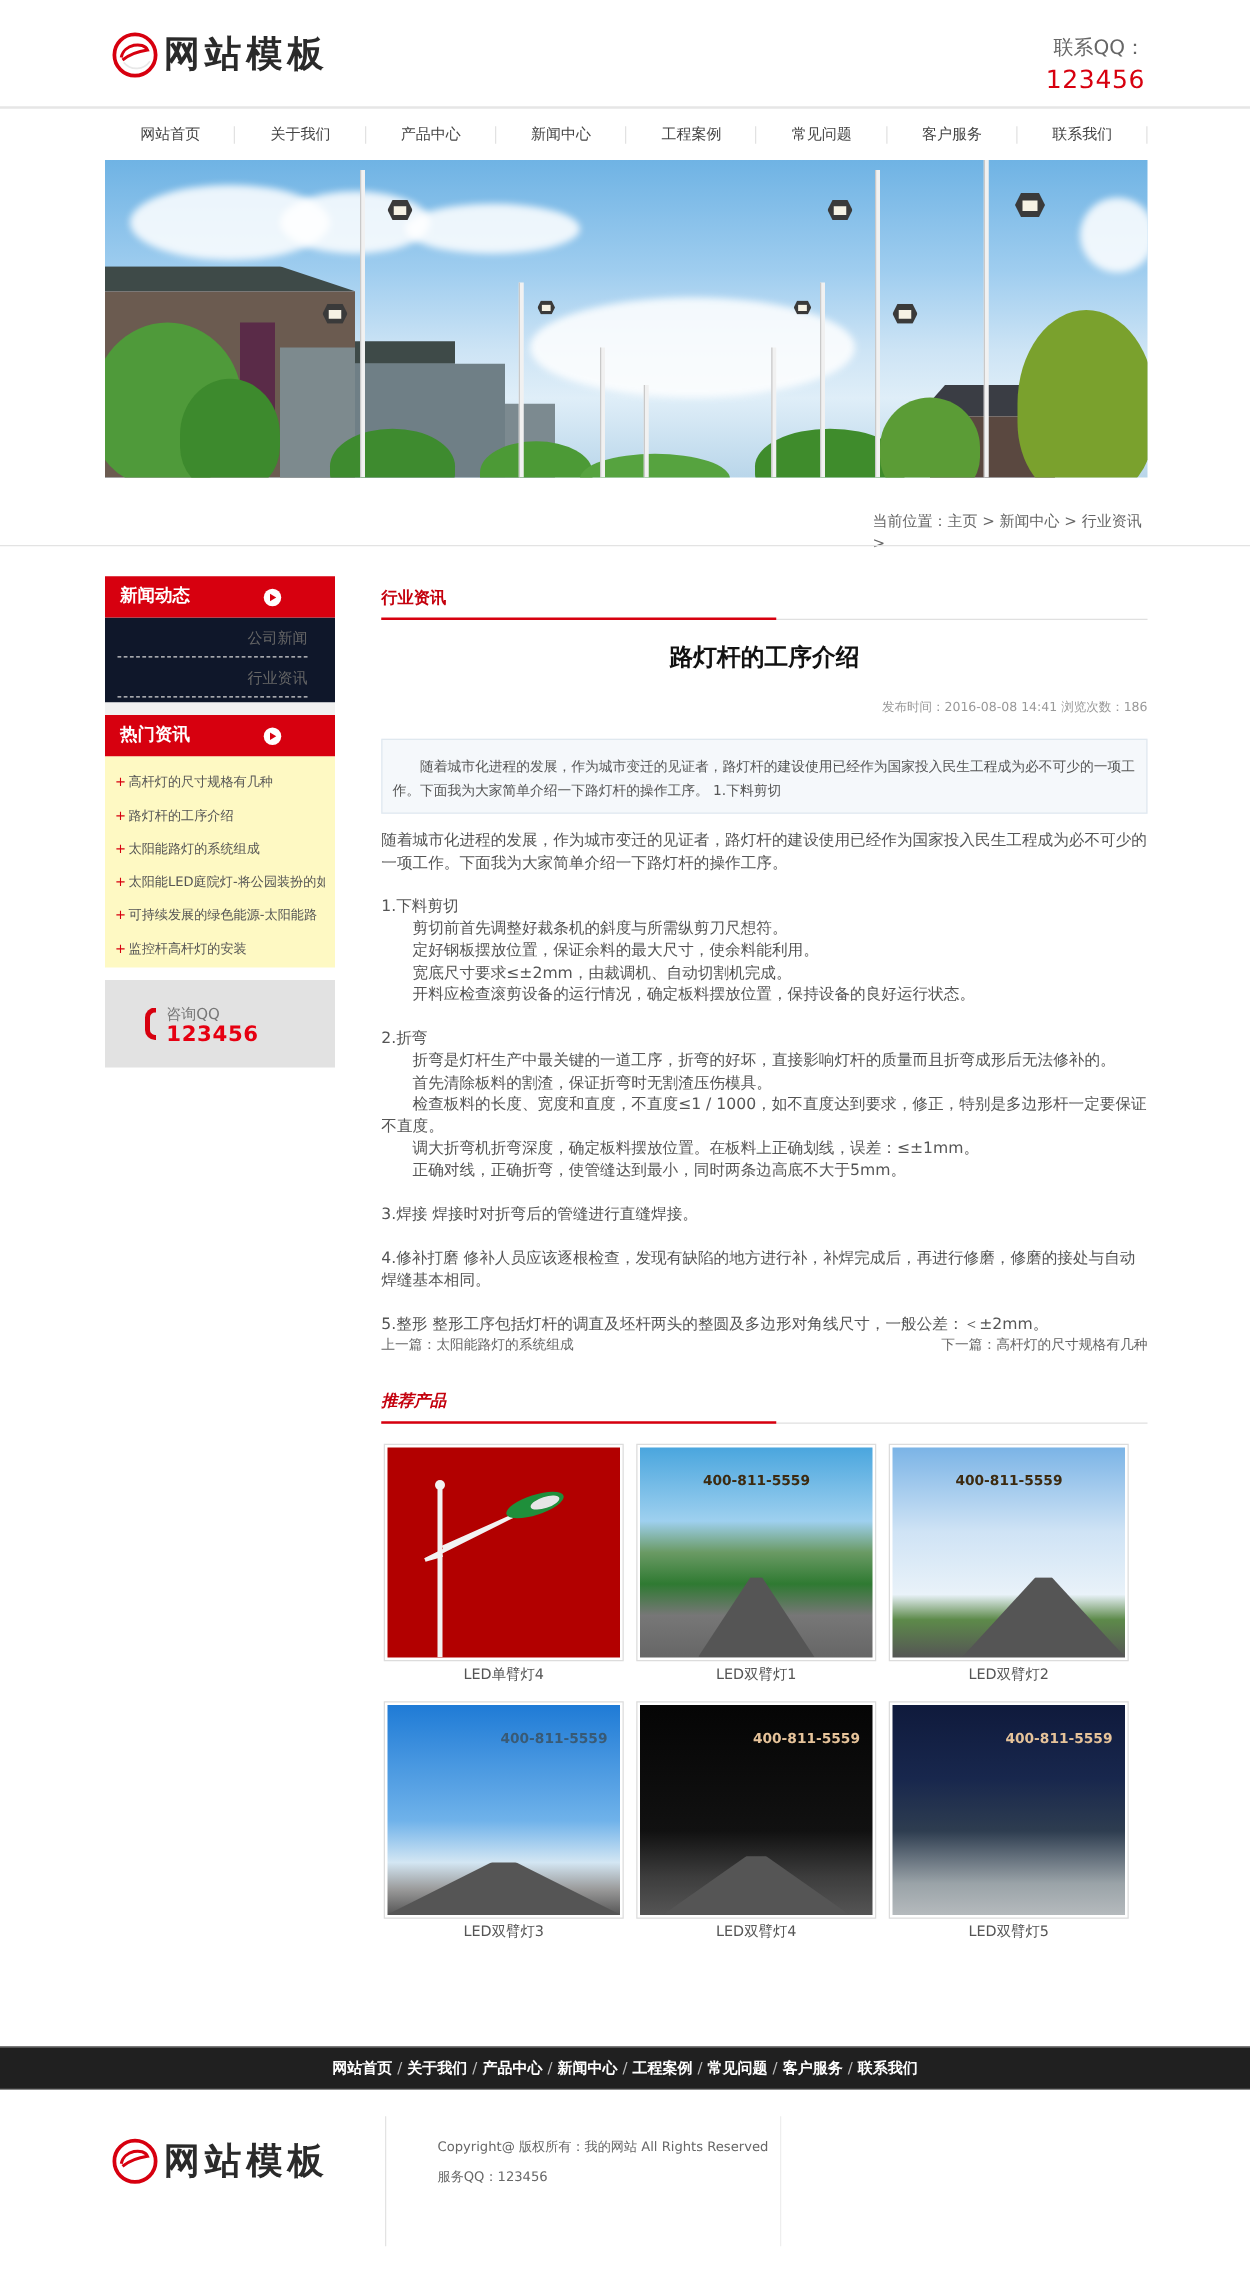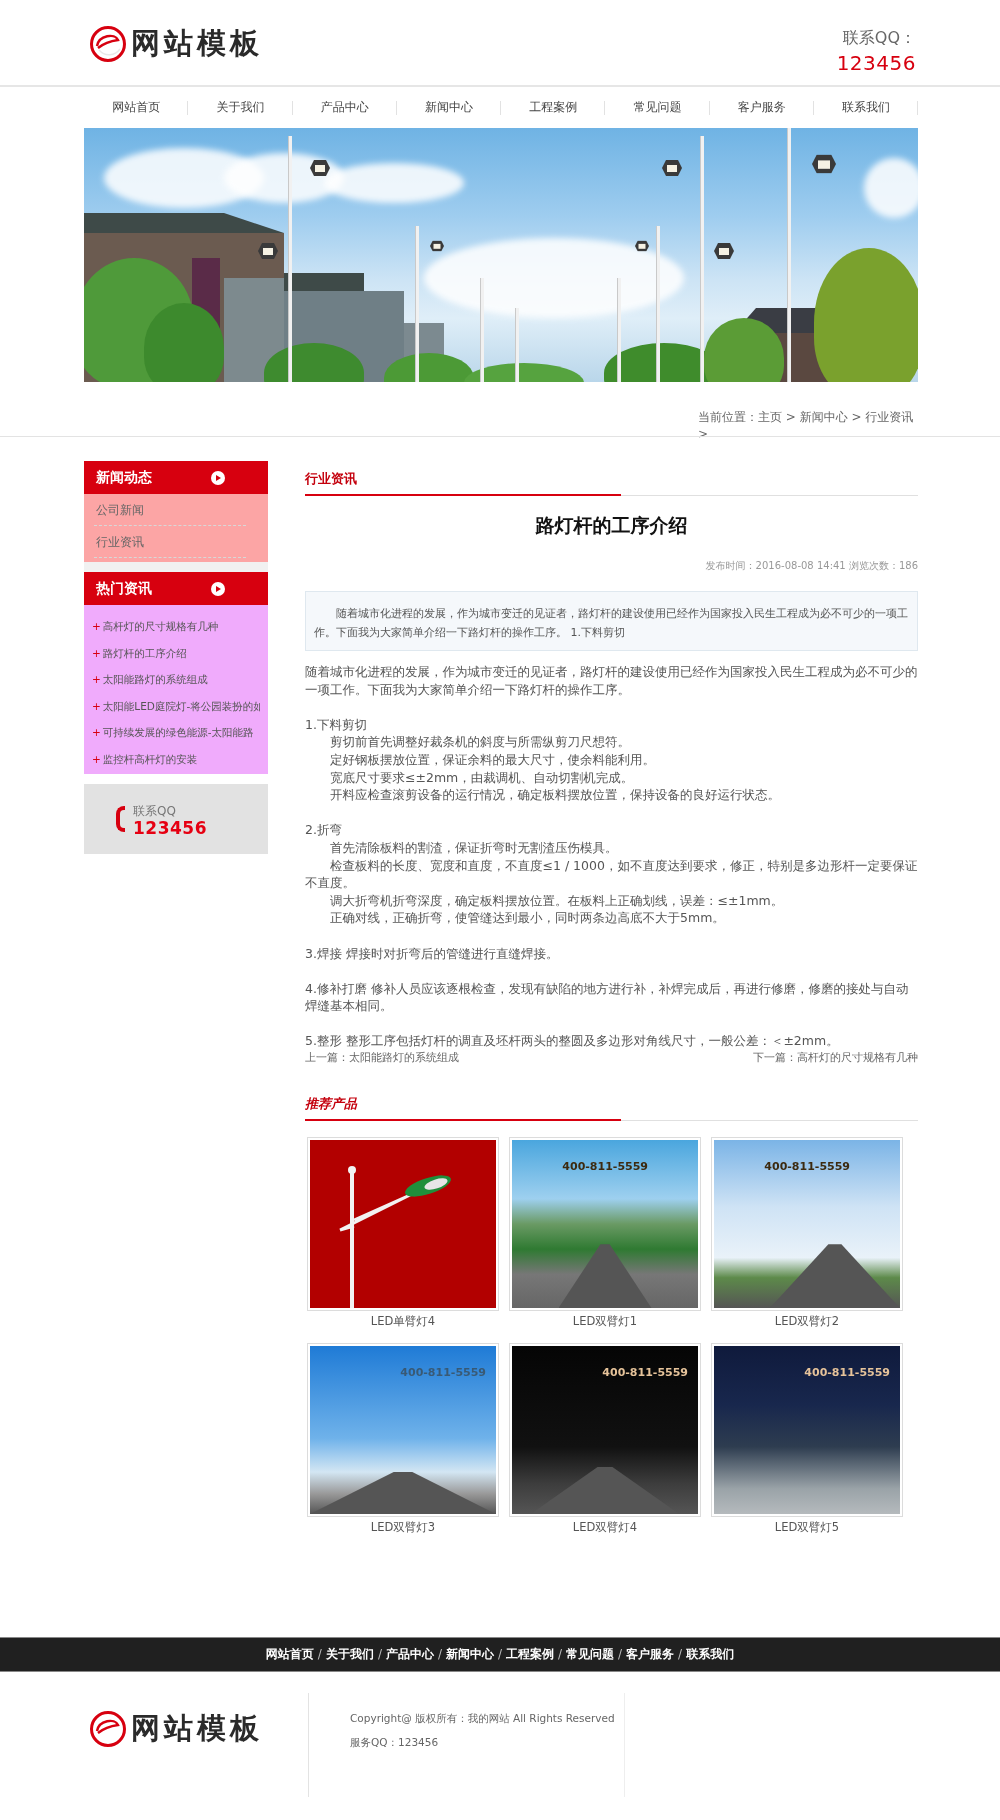--- a/index.html
+++ b/index.html
@@ -32,23 +32,23 @@
 
   
   .crumb { position:absolute; left:698px; top:409px; font-size:12px; color:#666; line-height:17px; width:230px; }
   .crumb-line { position:absolute; left:0; top:436px; width:1000px; height:1px; background:#e3e3e3; }
 
   
   .side { position:absolute; left:84px; top:461px; width:184px; }
   .side-head { height:33px; background:#d7000f; color:#fff; font-size:14px; font-weight:bold; padding-left:12px; line-height:33px; position:relative; }
   .play { position:absolute; left:127px; top:10px; width:14px; height:14px; border-radius:50%; background:#fff; }
   .play::after { content:""; position:absolute; left:5px; top:3.5px; border-left:5px solid #d7000f; border-top:3.5px solid transparent; border-bottom:3.5px solid transparent; }
-  .side-box { background:#fca5a5; padding:0 22px 4px 10px; }
+  .side-box { background:#0f172a; padding:0 22px 4px 10px;text-align:right; }
   .side-link { display:block; height:32px; line-height:32px; font-size:12px; color:#666; border-bottom:1px dashed #d8d8d8; padding-left:2px; }
-  .hot-box { background:#f0abfc; padding:8px 8px 2px 8px; }
+  .hot-box { background:#fef9c3; padding:8px 8px 2px 8px; }
   .hot-link { display:block; height:26.5px; line-height:26.5px; font-size:10.5px; color:#555; white-space:nowrap; overflow:hidden; }
   .hot-link .plus { color:#d7000f; margin-right:2px; }
   .qq-box { margin-top:10px; height:70px; background:#e2e2e2; position:relative; }
   .phone-ic { position:absolute; left:32px; top:22px; width:9px; height:26px; border:4px solid #d7000f; border-right:none; border-radius:8px 0 0 8px; }
   .qq-box .lbl { position:absolute; left:49px; top:19px; font-size:12px; color:#777; }
   .qq-box .num { position:absolute; left:49px; top:34px; font-size:17px; font-weight:bold; color:#e60012; letter-spacing:0.5px; }
 
   
   .main { position:absolute; left:305px; top:461px; width:613px; }
   .sec-title { height:35px; position:relative; border-bottom:1px solid #e0e0e0; }
@@ -185,21 +185,21 @@
   <div class="hot-box">
     <a class="hot-link"><span class="plus">+</span><span>高杆灯的尺寸规格有几种</span></a>
     <a class="hot-link"><span class="plus">+</span><span>路灯杆的工序介绍</span></a>
     <a class="hot-link"><span class="plus">+</span><span>太阳能路灯的系统组成</span></a>
     <a class="hot-link"><span class="plus">+</span><span>太阳能LED庭院灯-将公园装扮的如</span></a>
     <a class="hot-link"><span class="plus">+</span><span>可持续发展的绿色能源-太阳能路</span></a>
     <a class="hot-link"><span class="plus">+</span><span>监控杆高杆灯的安装</span></a>
   </div>
   <div class="qq-box">
     <span class="phone-ic"></span>
-    <span class="lbl">联系QQ</span>
+    <span class="lbl">咨询QQ</span>
     <span class="num">123456</span>
   </div>
 </div>
 
 <div class="main">
   <div class="sec-title">
     <span>行业资讯</span>
   </div>
   <h1 class="art-title">路灯杆的工序介绍</h1>
   <div class="art-meta">发布时间：2016-08-08 14:41   浏览次数：186</div>
@@ -208,20 +208,21 @@
   <div class="body" id="article-body">
       <p>随着城市化进程的发展，作为城市变迁的见证者，路灯杆的建设使用已经作为国家投入民生工程成为必不可少的一项工作。下面我为大家简单介绍一下路灯杆的操作工序。</p>
       <p></p>
       <p>1.下料剪切</p>
       <p class="ind">剪切前首先调整好裁条机的斜度与所需纵剪刀尺想符。</p>
       <p class="ind">定好钢板摆放位置，保证余料的最大尺寸，使余料能利用。</p>
       <p class="ind">宽底尺寸要求≤±2mm，由裁调机、自动切割机完成。</p>
       <p class="ind">开料应检查滚剪设备的运行情况，确定板料摆放位置，保持设备的良好运行状态。</p>
       <p></p>
       <p>2.折弯</p>
+      <p class="ind">折弯是灯杆生产中最关键的一道工序，折弯的好坏，直接影响灯杆的质量而且折弯成形后无法修补的。</p>
       <p class="ind">首先清除板料的割渣，保证折弯时无割渣压伤模具。</p>
       <p class="ind">检查板料的长度、宽度和直度，不直度≤1 / 1000，如不直度达到要求，修正，特别是多边形杆一定要保证不直度。</p>
       <p class="ind">调大折弯机折弯深度，确定板料摆放位置。在板料上正确划线，误差：≤±1mm。</p>
       <p class="ind">正确对线，正确折弯，使管缝达到最小，同时两条边高底不大于5mm。</p>
       <p></p>
       <p>3.焊接  焊接时对折弯后的管缝进行直缝焊接。</p>
       <p></p>
       <p>4.修补打磨  修补人员应该逐根检查，发现有缺陷的地方进行补，补焊完成后，再进行修磨，修磨的接处与自动焊缝基本相同。</p>
       <p></p>
       <p>5.整形  整形工序包括灯杆的调直及坯杆两头的整圆及多边形对角线尺寸，一般公差：＜±2mm。</p>

